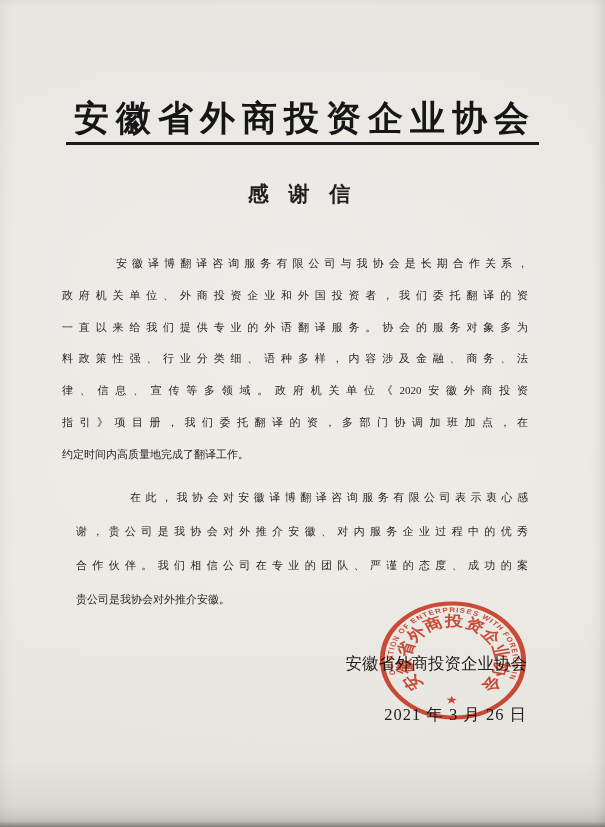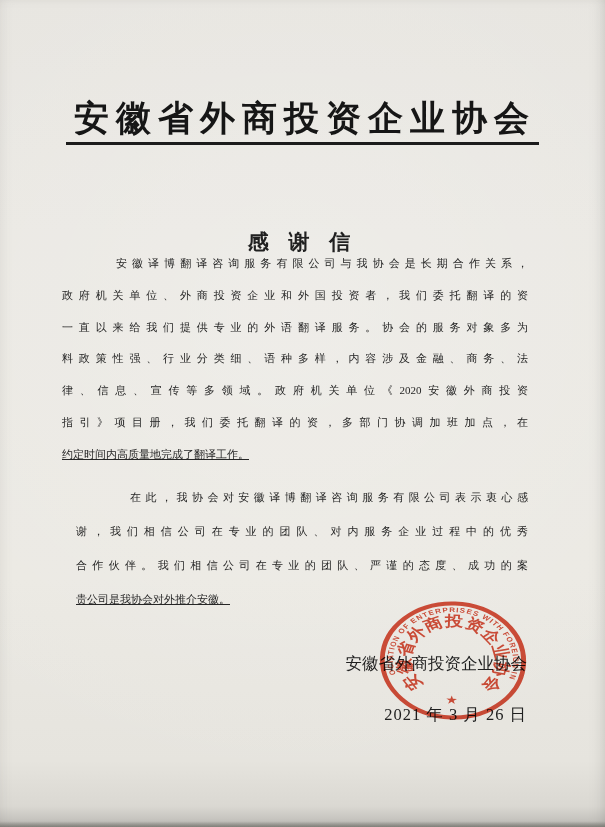--- a/index.html
+++ b/index.html
@@ -28,32 +28,31 @@
     line-height:1.1;
   }
   .subject{
     position:absolute;top:180px;left:0;width:100%;
     text-align:center;
     font-family:"Liberation Sans", sans-serif;
     font-weight:bold;
     font-size:21px;
     letter-spacing:7px;
     color:#202020;
-    margin-top:48px;
   }
   .letter-body{
     position:absolute;left:62px;top:248px;width:466px;
     font-size:11px;
     color:#262626;
   }
   .letter-body .para{line-height:31.8px;}
   .letter-body .para.para-2{line-height:34px;margin-top:9px;margin-left:14px;}
   .letter-body .line{text-align:justify;text-align-last:justify;}
   .letter-body .line.first{text-indent:54px;}
-  .letter-body .line.last{text-align-last:left;text-decoration:underline;}
+  .letter-body .line.last{text-align-last:left;}
   .sign-block{
     position:absolute;right:78px;top:654px;
     text-align:right;
     font-size:16.5px;
     color:#1f1f1f;
     line-height:20px;
   }
   .sign-date{margin-top:31px;letter-spacing:1px;}
   .seal{
     position:absolute;left:378px;top:600px;
@@ -87,21 +86,21 @@
         <div class="line first">安徽译博翻译咨询服务有限公司与我协会是长期合作关系，</div>
         <div class="line">政府机关单位、外商投资企业和外国投资者，我们委托翻译的资</div>
         <div class="line">一直以来给我们提供专业的外语翻译服务。协会的服务对象多为</div>
         <div class="line">料政策性强、行业分类细、语种多样，内容涉及金融、商务、法</div>
         <div class="line">律、信息、宣传等多领域。政府机关单位《2020安徽外商投资</div>
         <div class="line">指引》项目册，我们委托翻译的资，多部门协调加班加点，在</div>
         <div class="line last">约定时间内高质量地完成了翻译工作。</div>
       </div>
       <div class="para para-2">
         <div class="line first">在此，我协会对安徽译博翻译咨询服务有限公司表示衷心感</div>
-        <div class="line">谢，我们相信公司在专业的团队、对内服务企业过程中的优秀</div>
+        <div class="line">谢，贵公司是我协会对外推介安徽、对内服务企业过程中的优秀</div>
         <div class="line">合作伙伴。我们相信公司在专业的团队、严谨的态度、成功的案</div>
         <div class="line last">贵公司是我协会对外推介安徽。</div>
       </div>
     </div>
 
   <div class="sign-block">
     <div class="sign-org">安徽省外商投资企业协会</div>
     <div class="sign-date">2021 年 3 月 26 日</div>
   </div>
 

